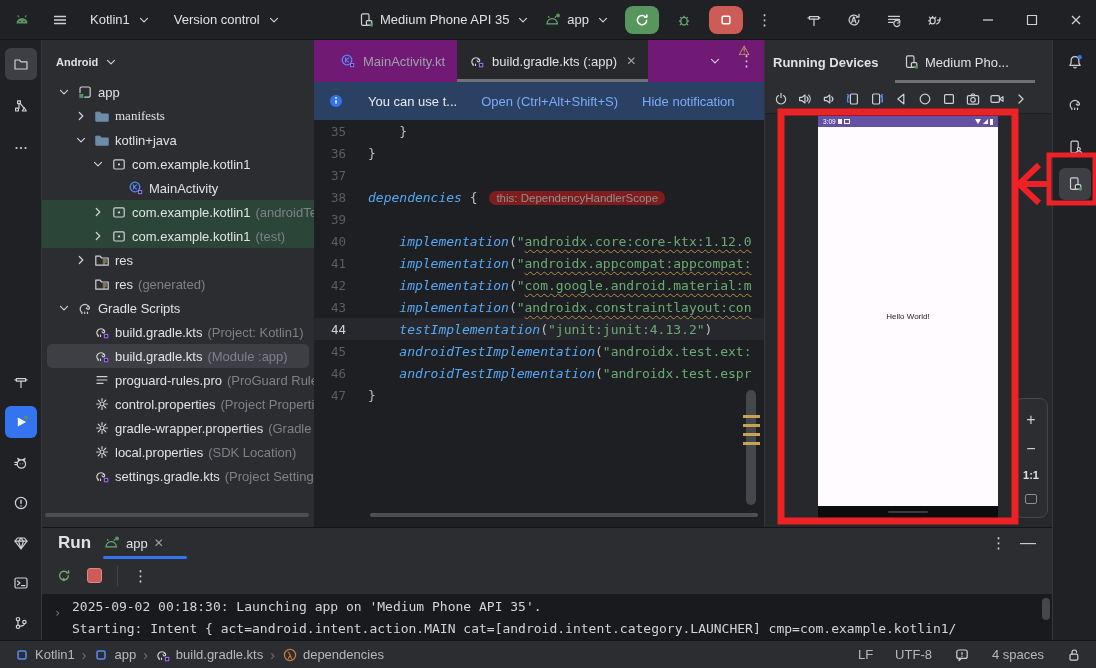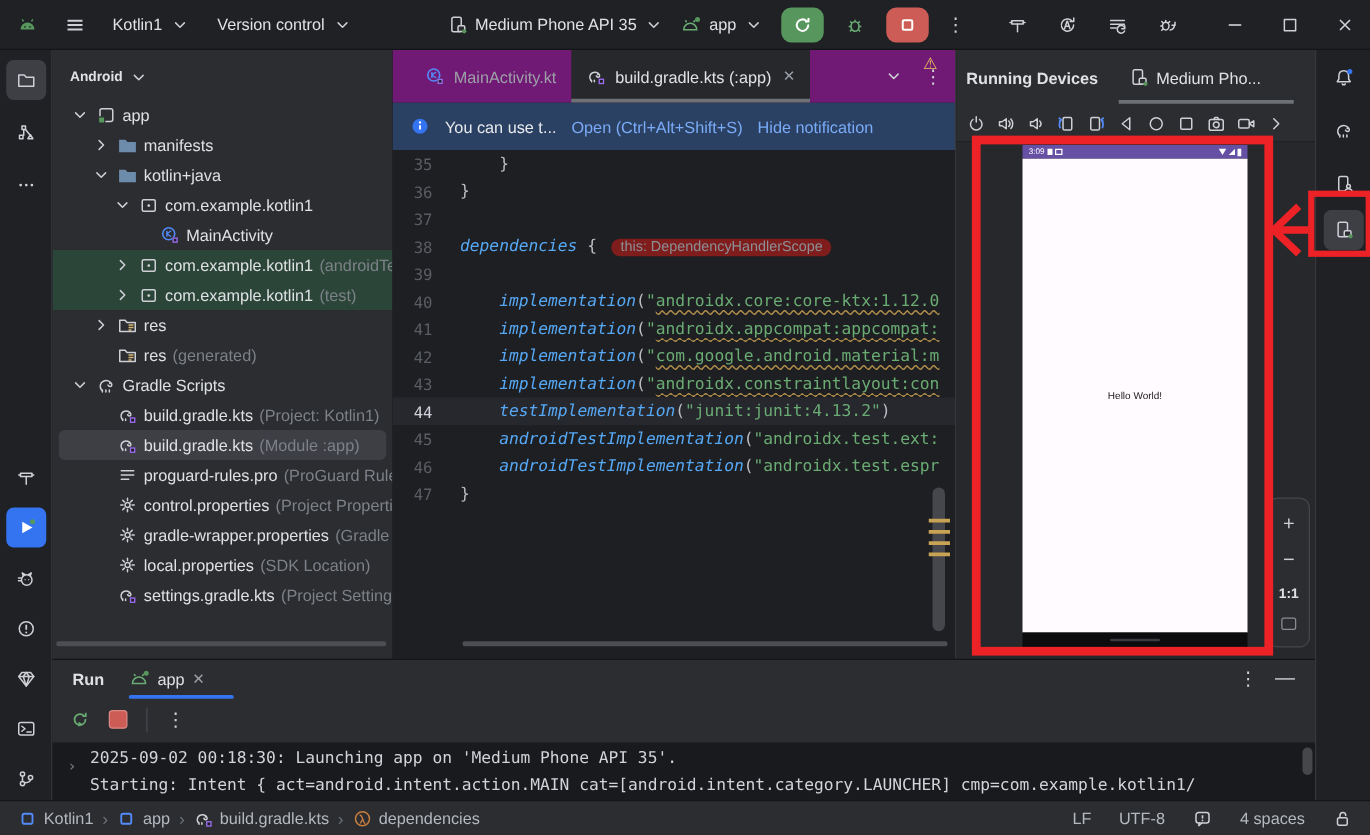--- a/index.html
+++ b/index.html
@@ -39,21 +39,21 @@
   .pp-hscroll { position:absolute; left:3px; top:473px; width:264px; height:4px; border-radius:2px; background:#4c4e53; }
 
   
   #editor { position:absolute; left:314px; top:40px; width:451px; height:487px; background:#1e1f22; overflow:hidden; border-right:1px solid #35373b; }
   #tabbar { height:42px; display:flex; align-items:stretch; padding-left:14px; position:relative; background:#701a75; }
   .etab { display:flex; align-items:center; gap:7px; padding:0 12px; font-size:13px; color:#9da0a8; position:relative; }
   .etab.active { color:#dfe1e5; background:#26282c; }
   .etab.active::after { content:""; position:absolute; left:0; right:0; bottom:0; height:3px; background:#6e7176; }
   .etab .closex { color:#9da0a8; font-size:12px; margin-left:2px; }
   .tab-extras { position:absolute; right:10px; top:0; height:42px; display:flex; align-items:center; gap:16px; color:#ced0d6; }
-  #notifbar { height:38px; background:#2b4164; display:flex; align-items:center; gap:12px; padding:0 14px; font-size:13px; }
+  #notifbar { height:38px; background:#2b4164; display:flex; align-items:center; gap:24px; padding:0 14px; font-size:13px; }
   #notifbar .nmsg { color:#e8eaed; }
   #notifbar .nlink { color:#7aabf7; }
   #code { position:relative; }
   .cline { height:22px; display:flex; align-items:center; }
   .cline.current { background:#26282e; }
   .lnum { width:32px; text-align:right; margin-right:22px; font-family:"DejaVu Sans Mono", monospace; font-size:12.5px; color:#5a5d63; flex:none; }
   .cline.current .lnum { color:#d1d3d8; }
   .ccode { font-family:"DejaVu Sans Mono", monospace; font-size:13px; white-space:pre; }
   .cp { color:#bcbec4; }
   .ck, .cf { color:#56a8f5; font-style:italic; }
@@ -88,21 +88,21 @@
   #ph-pill { width:40px; height:2px; background:#3a3a40; border-radius:1px; }
   #zoom-ctls { position:absolute; left:249px; top:284px; width:34px; height:120px; border:1px solid #45474c; border-radius:8px;
     background:#2b2d30; display:flex; flex-direction:column; align-items:center; justify-content:space-evenly; }
   .zc { color:#ced0d6; font-size:16px; line-height:1; }
   .zc.ratio { font-size:11px; font-weight:bold; color:#dfe1e5; }
   .zc.fit { width:12px; height:10px; border:1.4px solid #8a8d93; border-radius:2px; }
 
   
   #run-panel { position:absolute; left:42px; top:527px; width:1010px; height:113px; background:#2b2d30; border-top:1px solid #141517; }
   #run-header { height:30px; display:flex; align-items:center; position:relative; }
-  #run-title { font-size:13px; font-weight:bold; margin-left:16px; }
+  #run-title { font-size:17px; font-weight:bold; margin-left:16px; }
   #run-tab { position:absolute; left:62px; display:flex; align-items:center; gap:6px; font-size:13px; color:#dfe1e5; }
   #run-tab .closex { color:#9da0a8; font-size:12px; }
   #run-tab-underline { position:absolute; left:61px; top:28px; width:84px; height:3px; background:#3574f0; border-radius:2px; }
   #run-toolbar { height:35px; display:flex; align-items:center; gap:15px; padding-left:14px; }
   .stop-sm { width:15px; height:15px; background:#cd5c56; border:1px solid #db8983; border-radius:3px; }
   .tb-divider { width:1px; height:20px; background:#45474c; }
   #console { position:absolute; left:0; right:0; top:66px; bottom:0; background:#191a1d; overflow:hidden; }
   #console-gutter { position:absolute; left:12px; top:12px; color:#787b80; font-family:"DejaVu Sans Mono", monospace; font-size:12px; }
   .conline { margin-left:30px; height:22px; line-height:22px; font-family:"DejaVu Sans Mono", monospace; font-size:13px;
     color:#d2d4d9; white-space:pre; }
@@ -407,21 +407,21 @@
           </svg>
         </span>
         <span class="ico">
           <svg width="16" height="16" viewBox="0 0 16 16">
             <rect x="3" y="3" width="10.2" height="10.2" rx="1.6" stroke="currentColor" fill="none" stroke-width="1.2" stroke-linecap="round" stroke-linejoin="round"></rect>
             <rect x="1.8" y="9.4" width="5" height="5" rx="1" fill="#57965c" stroke="#2b2d30"></rect>
           </svg>
         </span>
         <span class="tlabel">app</span>
       </div>
-      <div class="trow" style="padding-left: 31px;">
+      <div class="trow" style="padding-left: 31px; font-family: Liberation Serif, serif;">
         <span class="ico">
           <svg width="16" height="16" viewBox="0 0 16 16">
             <path d="M6.3 4.5L9.8 8l-3.5 3.5" stroke="currentColor" fill="none" stroke-width="1.2" stroke-linecap="round" stroke-linejoin="round"></path>
           </svg>
         </span>
         <span class="ico">
           <svg width="16" height="16" viewBox="0 0 16 16">
             <path d="M1.8 4.2h4.3l1.5 1.8h6.6v7.2H1.8z" fill="#6d8cab" stroke="#6d8cab"></path>
           </svg>
         </span>

